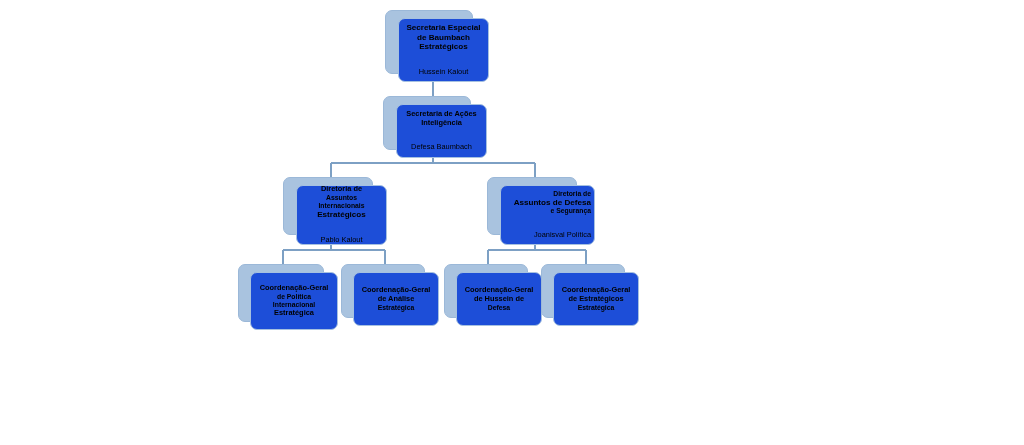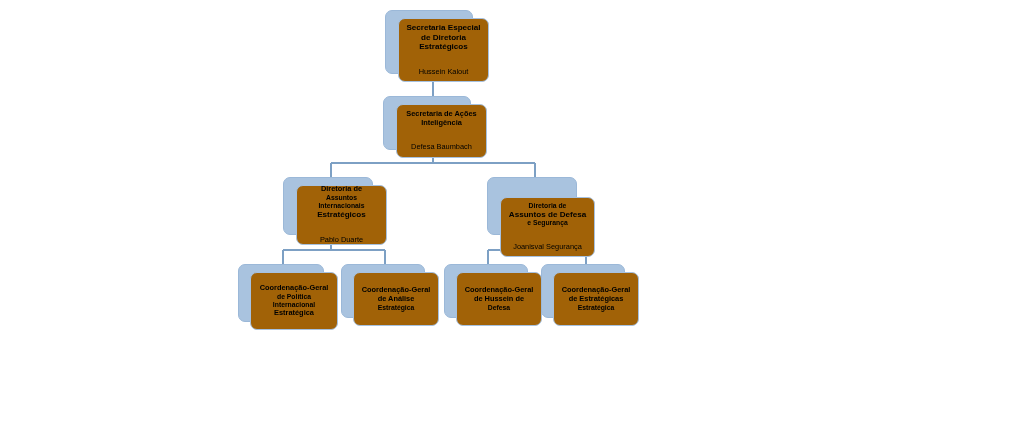--- a/index.html
+++ b/index.html
@@ -44,21 +44,21 @@
     left: 0;
     top: 0;
     border-radius: 7px;
     background: #a9c3df;
     border: 1px solid #9bb8d8;
   }
   
   .node .card {
     position: absolute;
     border-radius: 7px;
-    background: #a16207;
+    background: #1d4ed8;
     border: 1px solid #a6c1e0;
     box-sizing: border-box;
     display: flex;
     flex-direction: column;
     align-items: center;
     justify-content: center;
     text-align: center;
     overflow: hidden;
   }
 
@@ -99,21 +99,21 @@
       <line x1="488" y1="250" x2="586" y2="250"></line>
       <line x1="488" y1="250" x2="488" y2="265"></line>
       <line x1="586" y1="250" x2="586" y2="265"></line>
     </g>
   </svg>
 
   <div class="node" style="left:385px; top:10px; width:104px; height:72px;">
     <div class="plate" style="width:86px; height:62px;"></div>
     <div class="card" style="left:13px; top:8px; width:91px; height:64px; padding:4px 3px;">
       <span class="ln s-lg">Secretaria Especial</span>
-      <span class="ln s-lg">de  Diretoria</span>
+      <span class="ln s-lg">de  Baumbach</span>
       <span class="ln s-lg">Estratégicos</span>
       <span class="ln s-name gap-top">Hussein Kalout</span>
     </div>
   </div>
 
   <div class="node" style="left:383px; top:96px; width:104px; height:78px;">
     <div class="plate" style="width:86px; height:52px;"></div>
     <div class="card" style="left:13px; top:8px; width:91px; height:54px; padding:4px 3px;">
       <span class="ln s-md">Secretaria de Ações</span>
       <span class="ln s-md">Inteligência</span>
@@ -121,31 +121,31 @@
     </div>
   </div>
 
   <div class="node" style="left:283px; top:177px; width:104px; height:68px;">
     <div class="plate" style="width:88px; height:56px;"></div>
     <div class="card" style="left:13px; top:8px; width:91px; height:60px; padding:3px;">
       <span class="ln s-md">Diretoria de</span>
       <span class="ln s-sm">Assuntos</span>
       <span class="ln s-sm">Internacionais</span>
       <span class="ln s-lg">Estratégicos</span>
-      <span class="ln s-name gap-top">Pablo Duarte</span>
+      <span class="ln s-name gap-top">Pablo Kalout</span>
     </div>
   </div>
 
   <div class="node" style="left:487px; top:177px; width:104px; height:68px;">
     <div class="plate" style="width:88px; height:56px;"></div>
-    <div class="card" style="left:13px; top:20px; width:95px; height:60px; padding:3px;">
+    <div class="card" style="left:13px; top:8px; width:95px; height:60px; padding:3px;align-items:flex-end;">
       <span class="ln s-sm">Diretoria de</span>
       <span class="ln s-lg">Assuntos de Defesa</span>
       <span class="ln s-sm">e Segurança</span>
-      <span class="ln s-name gap-top">Joanisval Segurança</span>
+      <span class="ln s-name gap-top">Joanisval Política</span>
     </div>
   </div>
 
   <div class="node" style="left:238px; top:264px; width:98px; height:68px;">
     <div class="plate" style="width:84px; height:56px;"></div>
     <div class="card" style="left:12px; top:8px; width:88px; height:58px; padding:3px;">
       <span class="ln s-md">Coordenação-Geral</span>
       <span class="ln s-sm">de Política</span>
       <span class="ln s-sm">Internacional</span>
       <span class="ln s-md">Estratégica</span>
@@ -167,18 +167,18 @@
       <span class="ln s-md">Coordenação-Geral</span>
       <span class="ln s-md">de Hussein de</span>
       <span class="ln s-sm">Defesa</span>
     </div>
   </div>
 
   <div class="node" style="left:541px; top:264px; width:96px; height:64px;">
     <div class="plate" style="width:82px; height:52px;"></div>
     <div class="card" style="left:12px; top:8px; width:86px; height:54px; padding:3px;">
       <span class="ln s-md">Coordenação-Geral</span>
-      <span class="ln s-md">de Estratégicas</span>
+      <span class="ln s-md">de Estratégicos</span>
       <span class="ln s-sm">Estratégica</span>
     </div>
   </div>
 
 </div>
 
 </body></html>

